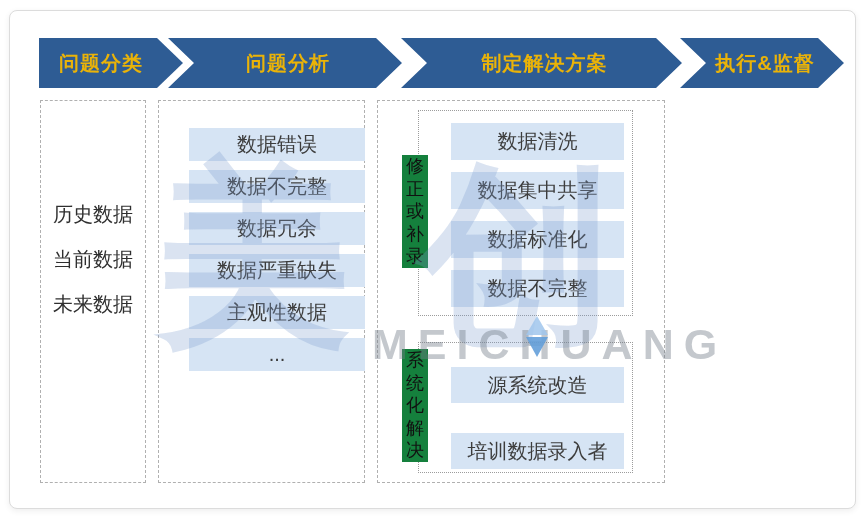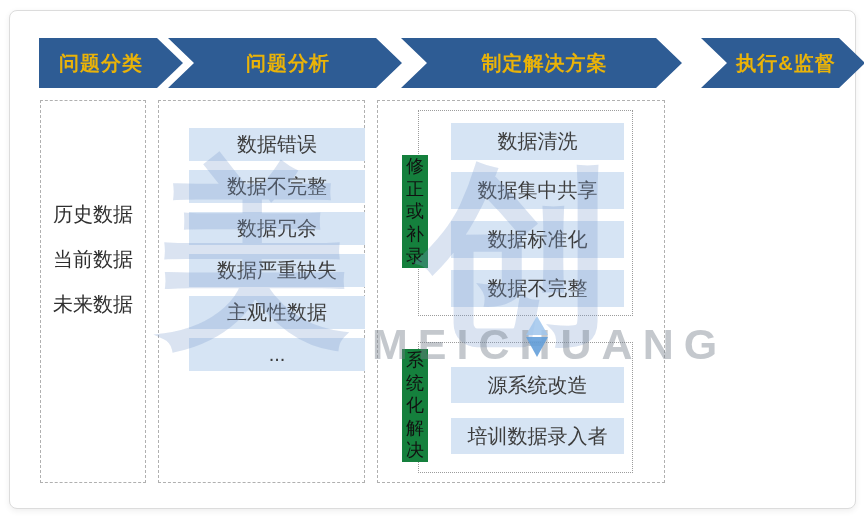--- a/index.html
+++ b/index.html
@@ -17,21 +17,21 @@
   .stage-arrow{
     position:absolute;top:38px;height:50px;background:#2e5c94;color:#eab308;
     font-weight:bold;font-size:20px;display:flex;align-items:center;justify-content:center;
     letter-spacing:1px;z-index:2;
   }
   .arrow-first{clip-path:polygon(0 0,calc(100% - 26px) 0,100% 50%,calc(100% - 26px) 100%,0 100%);padding-right:20px;}
   .arrow-mid{clip-path:polygon(0 0,calc(100% - 26px) 0,100% 50%,calc(100% - 26px) 100%,0 100%,26px 50%);padding-left:6px;}
   #arrow-1{left:39px;width:124px;}
   #arrow-2{left:168px;width:228px;}
   #arrow-3{left:401px;width:275px;}
-  #arrow-4{left:701px;width:158px;}
+  #arrow-4{left:680px;width:158px;}
   
   .col{
     position:absolute;top:100px;height:383px;border:1px dashed #b0b0b0;
     box-sizing:border-box;z-index:1;
   }
   #col-1{left:40px;width:106px;}
   #col-2{left:158px;width:207px;}
   #col-3{left:377px;width:288px;}
   #col-4{left:669px;width:152px;}
   
@@ -54,21 +54,21 @@
   .subgroup{
     position:absolute;left:40px;width:215px;border:1px dotted #9c9c9c;
     box-sizing:border-box;
   }
   #subgroup-1{top:9px;height:206px;}
   #subgroup-2{top:241px;height:131px;}
   .subgroup .pill-list{
     position:absolute;left:0;right:0;display:flex;flex-direction:column;align-items:center;
   }
   #subgroup-1 .pill-list{top:12px;gap:12px;}
-  #subgroup-2 .pill-list{top:24px;gap:15px;}
+  #subgroup-2 .pill-list{top:24px;gap:30px;}
   .subgroup .pill{height:37px;width:173px;margin-left:24px;}
   #subgroup-2 .pill{height:36px;}
   .side-label{
     position:absolute;left:24px;width:26px;background:#15803d;z-index:3;
     font-size:18px;font-weight:normal;color:#111111;line-height:22.5px;
     text-align:center;word-break:break-all;letter-spacing:0;
   }
   #side-label-1{top:54px;}
   #side-label-2{top:248px;}
   

